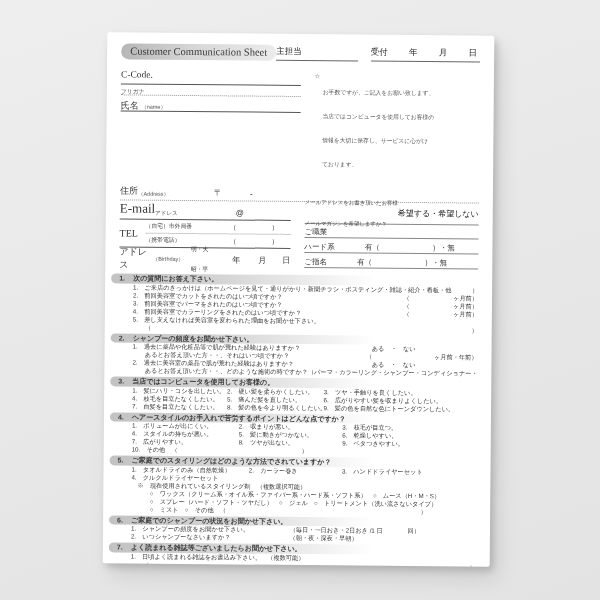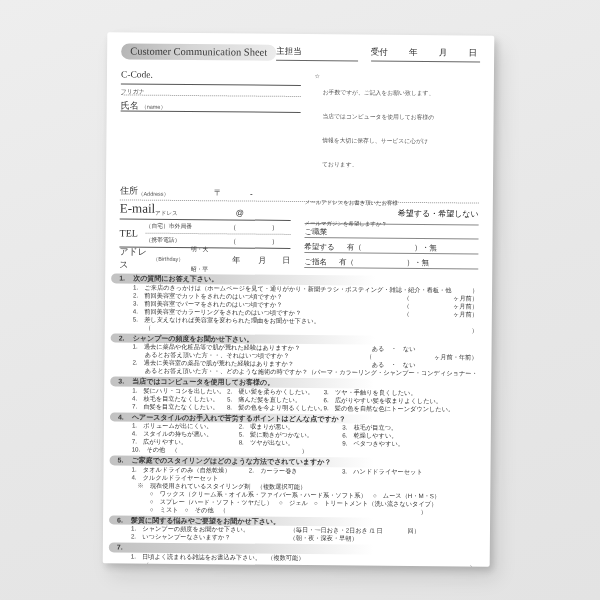--- a/index.html
+++ b/index.html
@@ -53,21 +53,21 @@
   .bday-row{display:flex;align-items:center;height:22px;font-size:9px}
   .era{font-size:5.8px;line-height:6.5px;margin-left:7px;text-align:center;white-space:pre}
   .ymd1{font-size:8px;margin-left:24px}
   .ymd2{font-size:8px;margin-left:18px}
   .ymd3{font-size:8px;margin-left:16px}
   .mailmag{display:flex;align-items:center;border-bottom:1px solid #888;height:20px;box-sizing:border-box;padding-bottom:2px}
   .mm-lines{font-size:5.4px;color:#444;line-height:7px;white-space:pre}
   .mm-choice{font-size:8px;margin-left:auto;white-space:nowrap;color:#222}
   .job-row{border-bottom:1px solid #888;font-size:7.5px;height:14px;padding-top:3px;box-sizing:border-box}
   .pair-row{display:flex;border-bottom:1px solid #888;font-size:7.5px;height:15px;padding-top:4px;box-sizing:border-box}
-  .pair-val{margin-left:12px;white-space:pre}
+  .pair-val{margin-left:30px;white-space:pre}
   
   .sections{margin-top:4px}
   .sec-h{
     display:flex;align-items:center;
     background:linear-gradient(to right,#c2c2c2 0%,#d4d4d4 30%,rgba(246,246,246,0) 72%);
     border-radius:8px;font-size:7px;font-weight:bold;color:#3d3d3d;
     padding:1px 0 1px 8px;margin:2px 0 0 -8px;line-height:7.5px;
   }
   .sec-num{width:14px}
   .row,.grid{display:flex;padding-left:14px;line-height:8px;font-size:6.2px;color:#333}
@@ -161,21 +161,21 @@
     <div class="p-right2">
       <div class="mailmag">
         <div class="mm-lines">
           <div>メールアドレスをお書き頂いたお客様</div>
           <div>メールマガジンを希望しますか？</div>
         </div>
         <span class="mm-choice">希望する・希望しない</span>
       </div>
       <div class="job-row">ご職業</div>
       <div class="pair-row">
-        <span>希望する</span>
+        <span>ハード系</span>
         <span class="pair-val">有（　　　　　　　）・無</span>
       </div>
       <div class="pair-row">
         <span>ご指名</span>
         <span class="pair-val">有（　　　　　　　）・無</span>
       </div>
     </div>
   </div>
 
   <div class="sections">
@@ -297,34 +297,35 @@
           <span class="l">　　　○　スプレー（ハード・ソフト・ツヤだし）　○　ジェル　○　トリートメント（洗い流さないタイプ）</span>
         </div>
         <div class="row">
           <span class="l">　　　○　ミスト　○　その他　（</span>
           <span class="r">）　　　　　　　　</span>
         </div>
       </div>
       <div class="section">
         <div class="sec-h">
           <span class="sec-num">6.</span>
-          <span class="sec-t">髪質に関する悩みやご要望をお聞かせ下さい。</span>
+          <span class="sec-t">ご家庭でのシャンプーの状況をお聞かせ下さい。</span>
         </div>
         <div class="row">
           <span class="l2">1.　シャンプーの頻度をお聞かせ下さい。</span>
           <span class="c">（毎日・一日おき・2日おき /1 日　　　　回）</span>
         </div>
         <div class="row">
           <span class="l2">2.　いつシャンプーなさいますか？</span>
           <span class="c">（朝・夜・深夜・早朝）</span>
         </div>
       </div>
       <div class="section">
         <div class="sec-h">
           <span class="sec-num">7.</span>
+          <span class="sec-t">よく読まれる雑誌等ございましたらお聞かせ下さい。</span>
         </div>
         <div class="row">
           <span class="l">1.　日頃よく読まれる雑誌をお書込み下さい。　（複数可能）</span>
         </div>
         <div class="row">
           <span class="l">　　（</span>
           <span class="r">）</span>
         </div>
       </div>
     </div>

